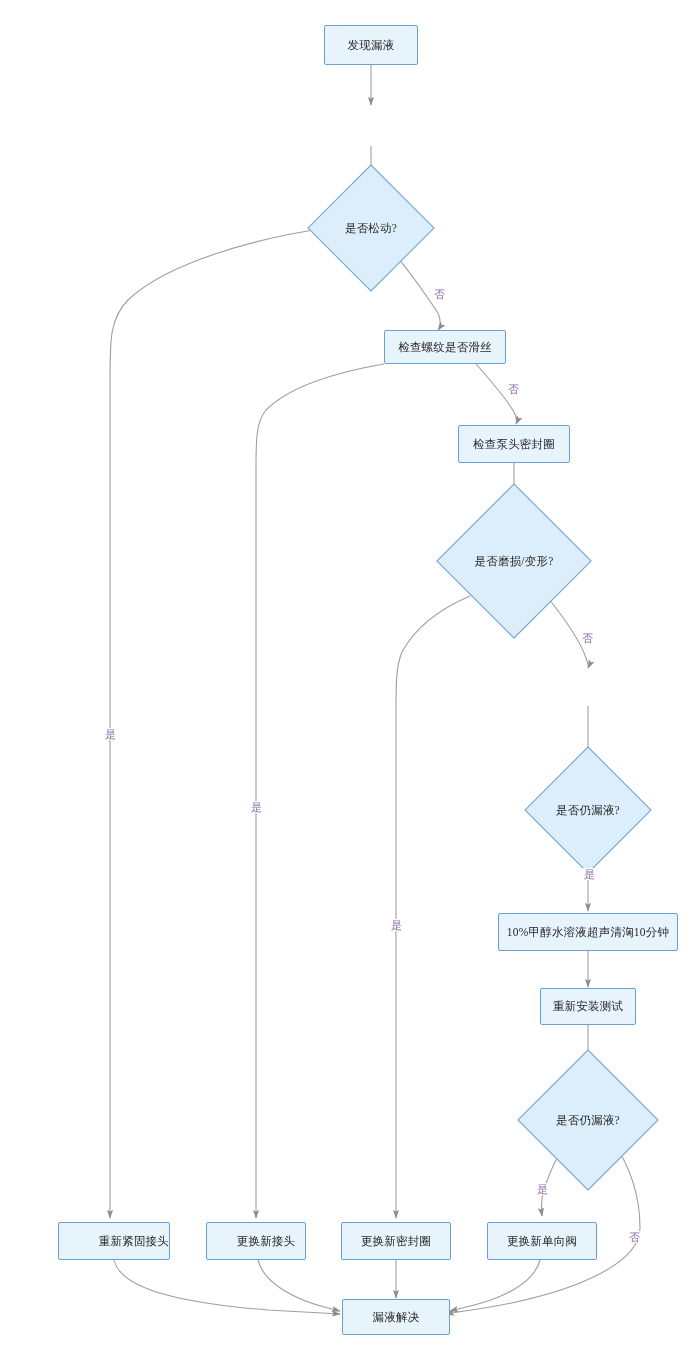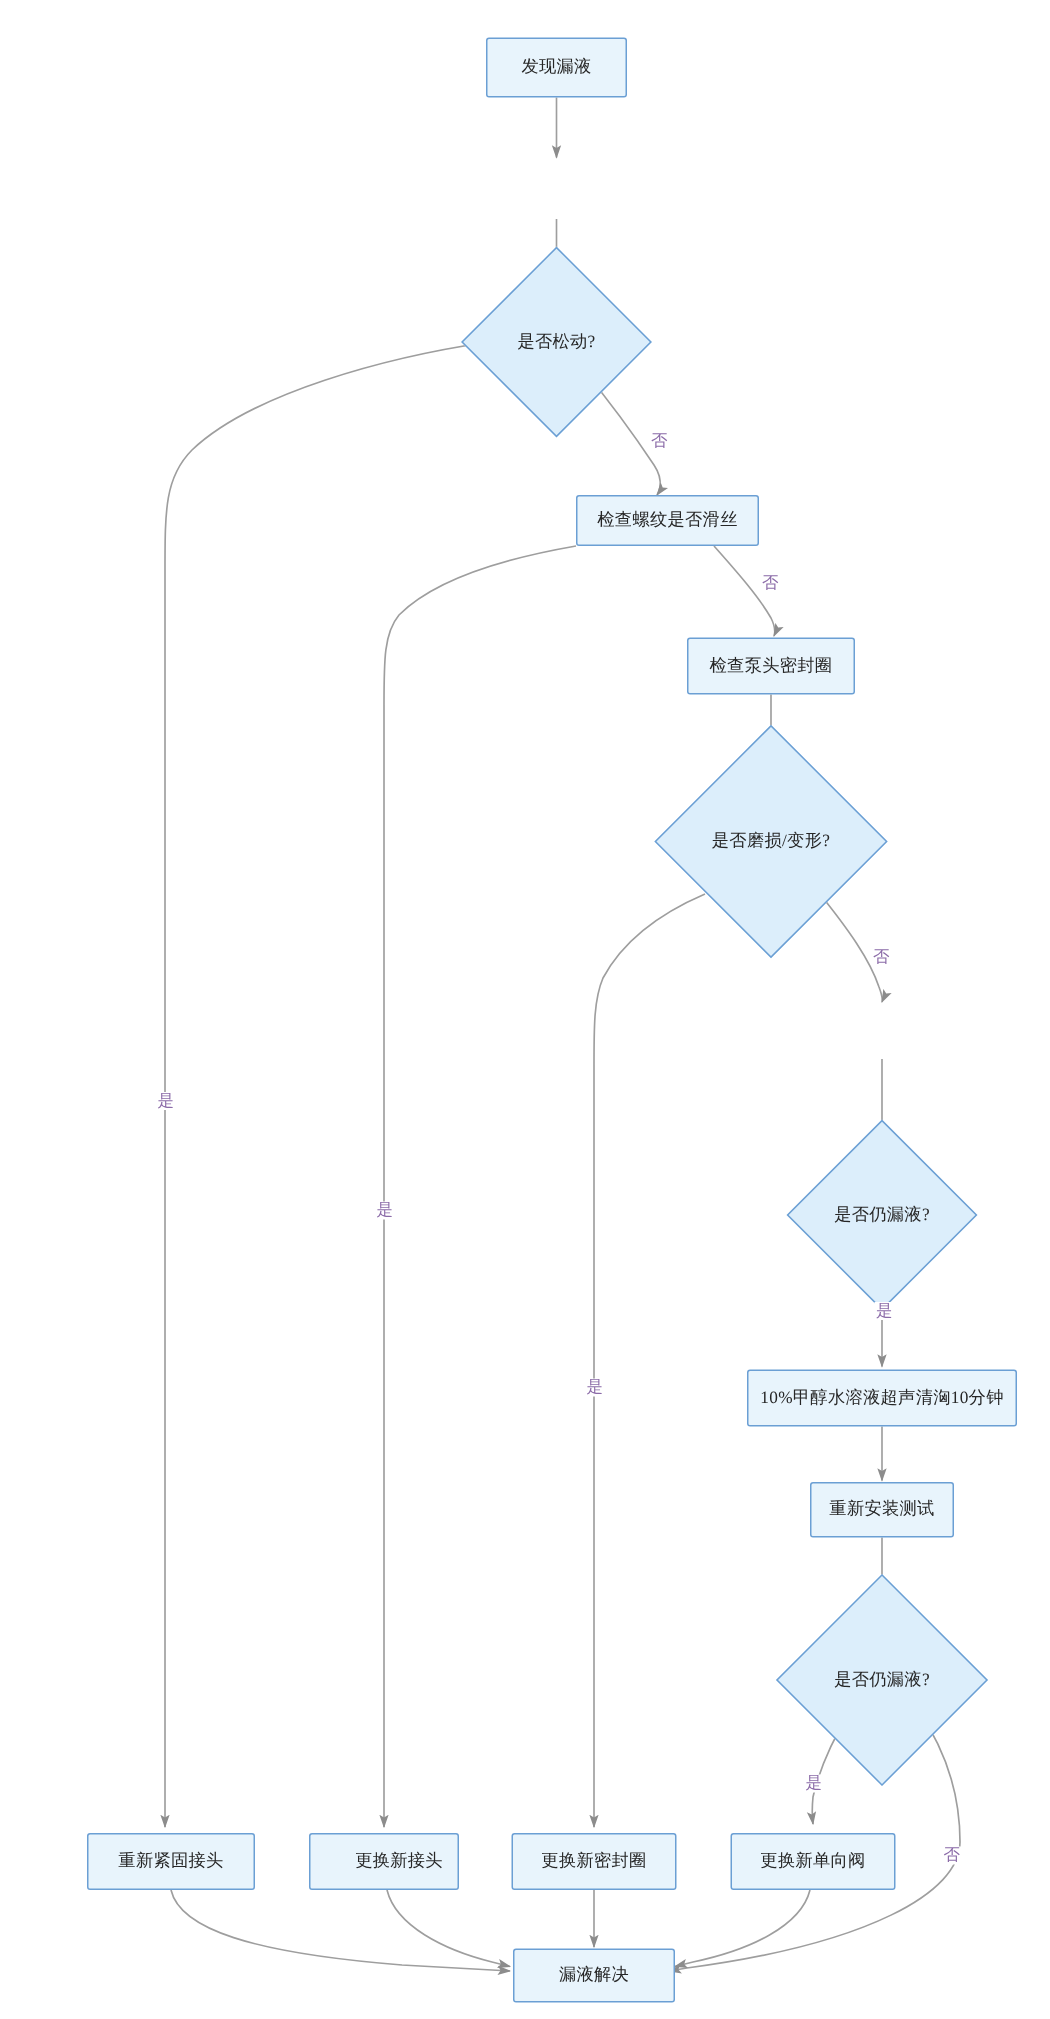--- a/index.html
+++ b/index.html
@@ -169,21 +169,21 @@
 
   <div class="node process" style="left:522px; top:988px; width:96px; height:37px;">
     <span>重新安装测试</span>
   </div>
 
   <div class="node decision" style="left:520px; top:1070px; width:100px; height:100px;">
     <span class="diamond-shape"></span>
     <span class="diamond-label">是否仍漏液?</span>
   </div>
 
-  <div class="node process" style="left:40px; top:1222px; width:112px; height:38px;">
+  <div class="node process" style="left:40px; top:1222px; width:112px; height:38px;justify-content:flex-end;">
     <span>重新紧固接头</span>
   </div>
 
   <div class="node process" style="left:188px; top:1222px; width:100px; height:38px;padding-left:20px;">
     <span>更换新接头</span>
   </div>
 
   <div class="node process" style="left:323px; top:1222px; width:110px; height:38px;">
     <span>更换新密封圈</span>
   </div>

